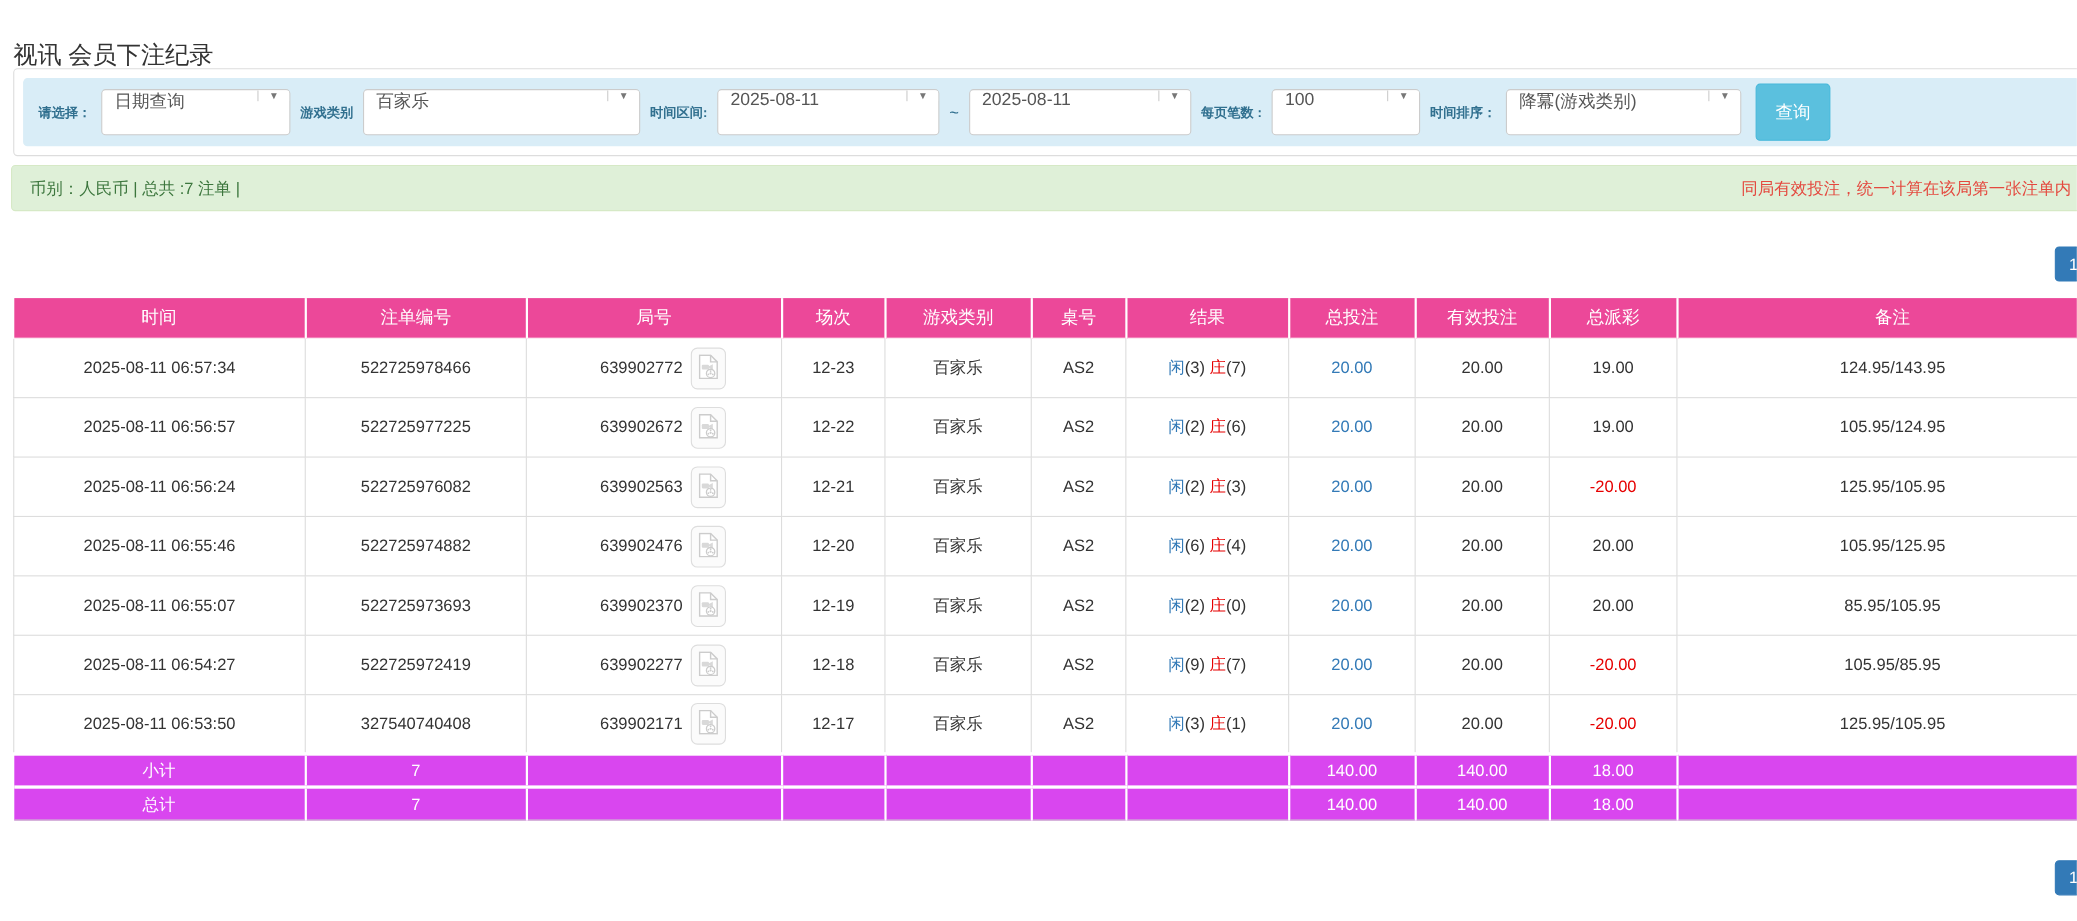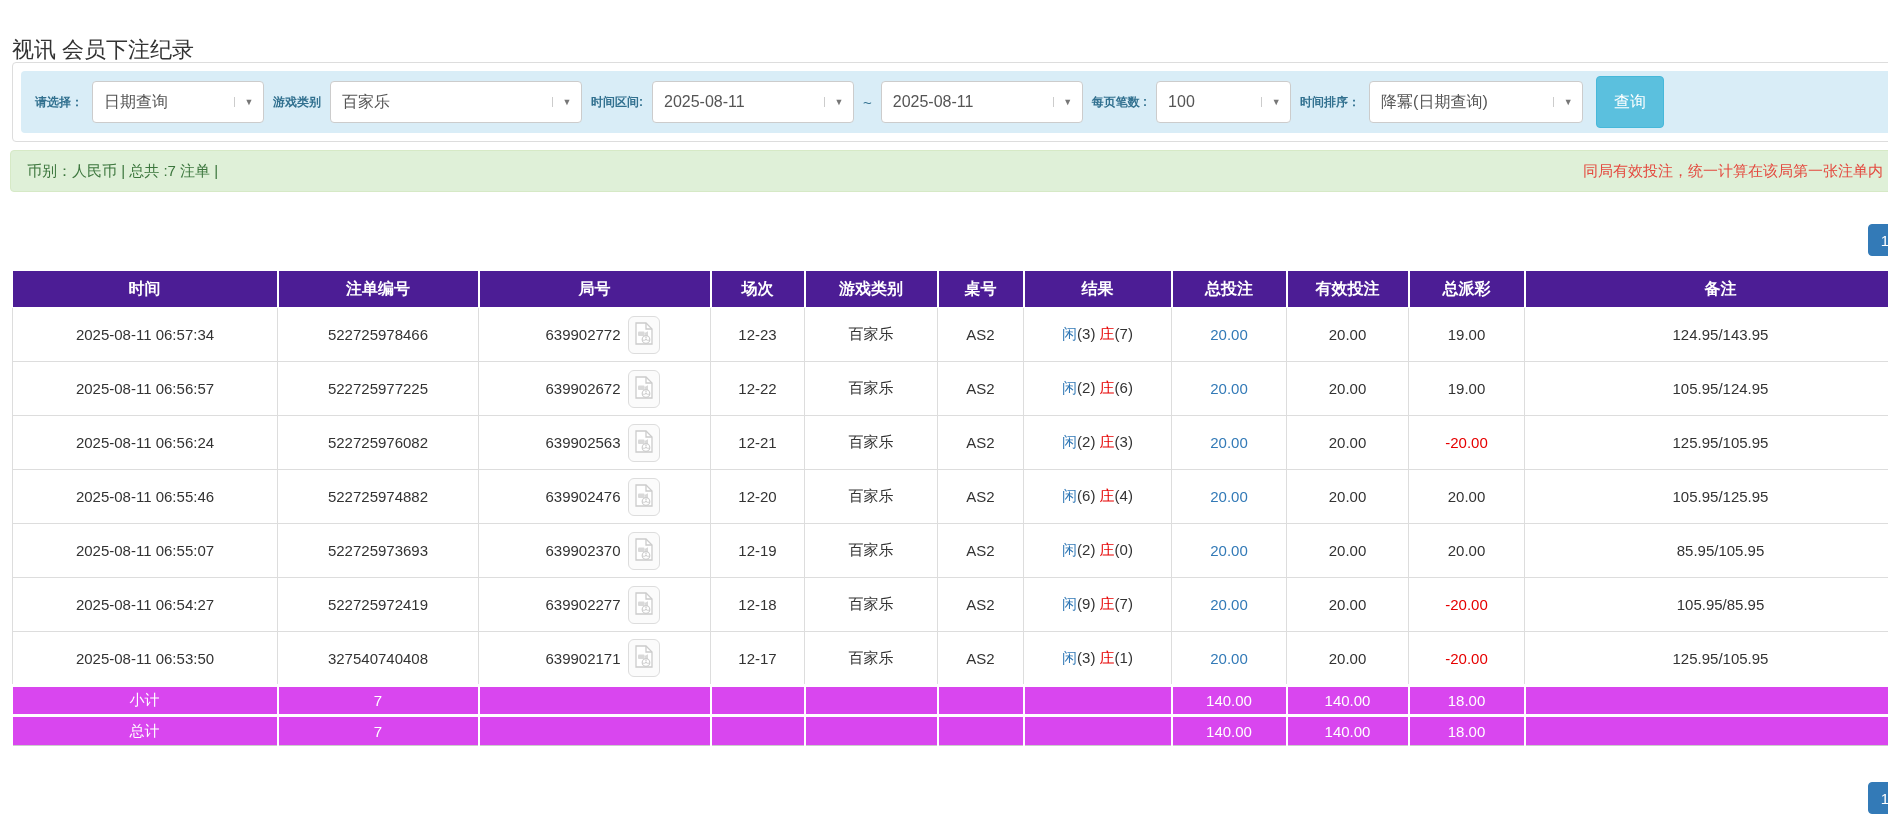--- a/index.html
+++ b/index.html
@@ -22,21 +22,21 @@
     border:1px solid #ddd;border-radius:4px;background:#fff;
     padding:8px;
   }
   .filter-bar{
     background:#d9edf7;border-radius:4px;
     height:62px;display:flex;align-items:center;
     padding:0 14px;gap:9px;white-space:nowrap;
   }
   .f-label{font-size:12px;font-weight:bold;color:#31708f;}
   .combo{
-    display:inline-flex;align-items:center;height:40px;
+    display:inline-flex;align-items:flex-start;height:40px;
     background:#fff;border:1px solid #ccc;border-radius:4px;overflow:hidden;
   }
   .combo .c-text{
     display:flex;align-items:center;padding:0 11px;
     font-size:16px;color:#555;flex:1 1 auto;
   }
   .combo .c-arrow{
     width:28px;border-left:1px solid #ccc;background:#fff;
     display:flex;align-items:center;justify-content:center;
     color:#777;font-size:9px;cursor:pointer;
@@ -72,22 +72,22 @@
   .page-btn.top{top:224px;}
   .page-btn.bottom{top:782px;}
   
   .bet-table{
     position:absolute;left:12px;top:271px;
     border-collapse:collapse;table-layout:fixed;
     width:1904px;
     border-bottom:1px solid #ccc;
   }
   .bet-table th{
-    height:36px;background:#4c1d95;color:#fff;
-    font-size:16px;font-weight:bold;text-align:center;
+    height:36px;background:#ec4899;color:#fff;
+    font-size:16px;font-weight:normal;text-align:center;
     border-right:2px solid #fff;border-bottom:1px solid #fff;
     padding:0;
   }
   .bet-table td{
     height:54px;text-align:center;font-size:15px;color:#333;
     border-right:1px solid #ddd;border-bottom:1px solid #ddd;
     padding:0 4px;background:#fff;box-sizing:border-box;
   }
   .bet-table tr td:first-child{border-left:1px solid #ddd;}
   .bet-table a.bet-link{color:#337ab7;text-decoration:none;cursor:pointer;}
@@ -141,21 +141,21 @@
     </span>
 
     <span class="f-label">每页笔数 :</span>
     <span class="combo w-size">
       <span class="c-text">100</span>
       <span class="c-arrow">▼</span>
     </span>
 
     <span class="f-label">时间排序：</span>
     <span class="combo w-sort">
-      <span class="c-text">降冪(日期查询)</span>
+      <span class="c-text">降冪(游戏类别)</span>
       <span class="c-arrow">▼</span>
     </span>
 
     <button class="search-btn">查询</button>
   </div>
 </div>
 
 <div class="summary-bar">
   <span class="summary-left">币别：人民币 | 总共 :7 注单 |</span>
   <span class="summary-note">同局有效投注，统一计算在该局第一张注单内</span>

